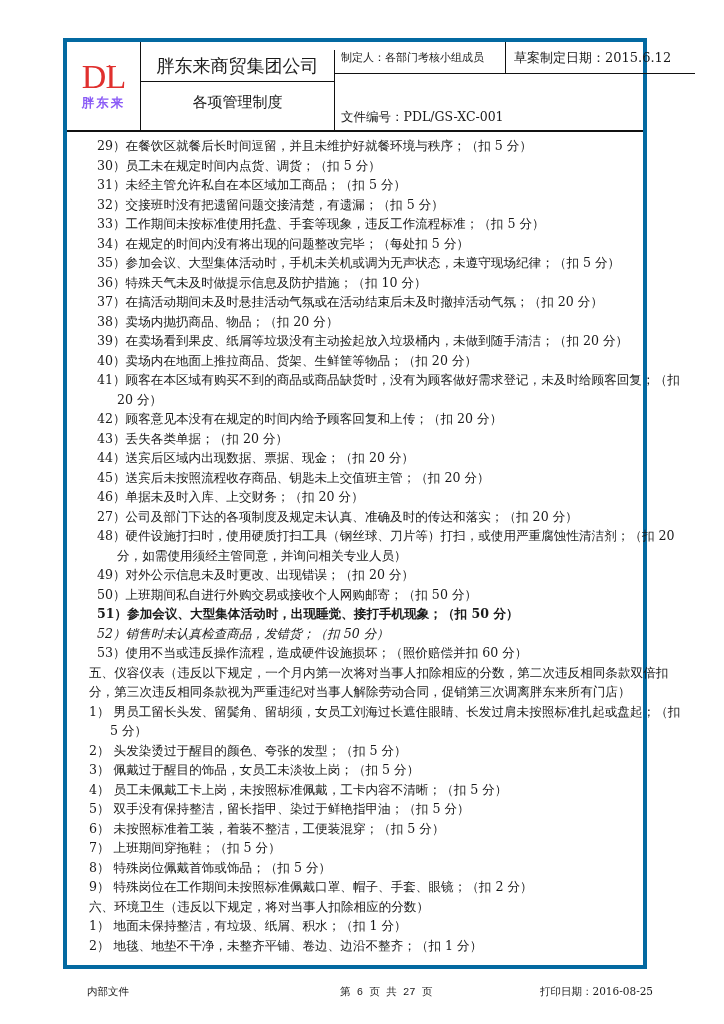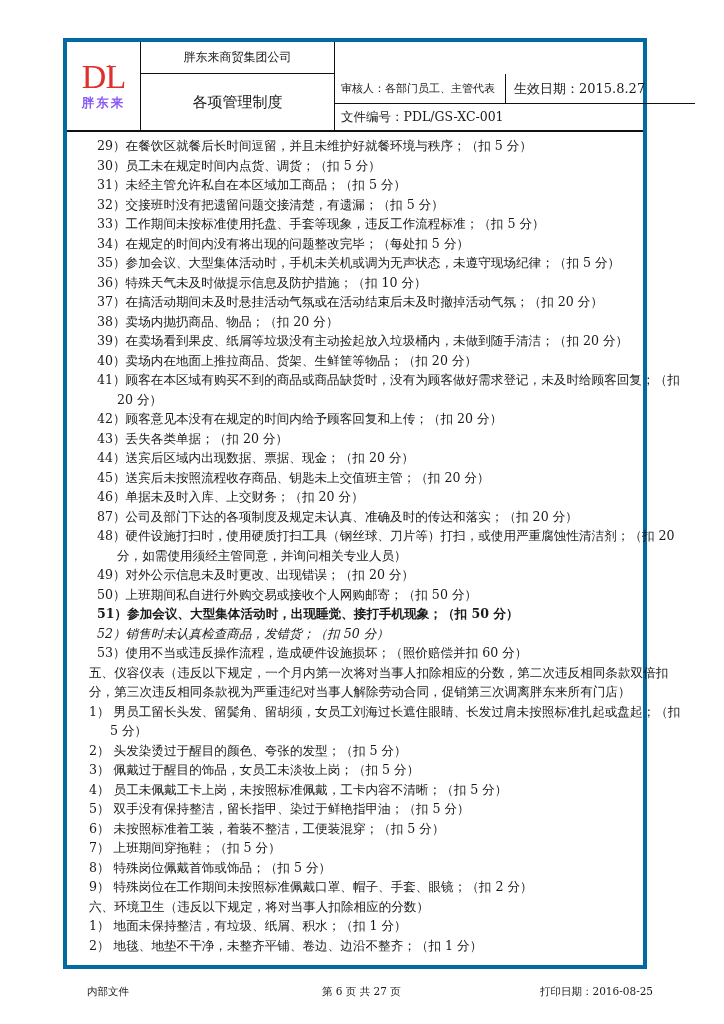--- a/index.html
+++ b/index.html
@@ -10,22 +10,22 @@
   .hdr { position:absolute; left:0; top:0; width:100%; height:90px;
          border-bottom:2px solid #111; box-sizing:border-box; }
   .cell { position:absolute; box-sizing:border-box; display:flex; align-items:center; }
   .logo { left:0; top:0; width:74px; height:88px; border-right:1.5px solid #111;
           flex-direction:column; justify-content:center; }
   .logo .dl { font-family:"Liberation Serif","DejaVu Serif",serif; color:#e0302e;
               font-size:34px; line-height:32px; letter-spacing:-1px; position:relative; }
   .logo .dl .acc { position:absolute; left:25px; top:-6px; font-size:14px; color:#e0302e; }
   .logo .cn { font-family:"DejaVu Sans","Liberation Sans",sans-serif; color:#8b5cf6;
               font-size:12.5px; font-weight:bold; letter-spacing:2px; margin-top:2px; }
-  .company { left:74px; top:0; width:194px; height:32px; border-bottom:1.5px solid #111;
-             border-right:1.5px solid #111; justify-content:center; font-size:12px; }
+  .company { left:74px; top:8px; width:194px; height:32px; border-bottom:1.5px solid #111;
+             border-right:1.5px solid #111; justify-content:center; font-size:18px; }
   .doctitle { left:74px; top:32px; width:194px; height:56px; border-right:1.5px solid #111;
               justify-content:center; font-size:15px; }
   .maker { left:268px; top:0; width:171px; height:32px; border-bottom:1.5px solid #111;
            border-right:1.5px solid #111; padding-left:6px; font-size:11px; }
   .draftdate { left:439px; top:0; width:189px; height:32px; border-bottom:1.5px solid #111;
                padding-left:8px; font-size:13px; }
   .reviewer { left:268px; top:32px; width:171px; height:30px; border-bottom:1.5px solid #111;
               border-right:1.5px solid #111; padding-left:6px; font-size:11px; }
   .effdate { left:439px; top:32px; width:189px; height:30px; border-bottom:1.5px solid #111;
              padding-left:8px; font-size:13px; }
@@ -43,22 +43,22 @@
   <div class="hdr">
     <div class="cell logo">
       <div class="dl">
         <span>DL</span>
         <span class="acc">ˊ</span>
       </div>
       <div class="cn">胖东来</div>
     </div>
     <div class="cell company">胖东来商贸集团公司</div>
     <div class="cell doctitle">各项管理制度</div>
-    <div class="cell reviewer">审核人：各部门员工、主管代表</div>
-    <div class="cell effdate">生效日期：2015.8.27</div>
+    <div class="cell maker">制定人：各部门考核小组成员</div>
+    <div class="cell draftdate">草案制定日期：2015.6.12</div>
     <div class="cell docno">文件编号：PDL/GS-XC-001</div>
   </div>
 
   <div class="body" id="body-lines">
       <div class="line" style="left: 30px; top: 2px;">29）在餐饮区就餐后长时间逗留，并且未维护好就餐环境与秩序；（扣 5 分）</div>
       <div class="line" style="left: 30px; top: 21.5px;">30）员工未在规定时间内点货、调货；（扣 5 分）</div>
       <div class="line" style="left: 30px; top: 41px;">31）未经主管允许私自在本区域加工商品；（扣 5 分）</div>
       <div class="line" style="left: 30px; top: 60.5px;">32）交接班时没有把遗留问题交接清楚，有遗漏；（扣 5 分）</div>
       <div class="line" style="left: 30px; top: 80px;">33）工作期间未按标准使用托盘、手套等现象，违反工作流程标准；（扣 5 分）</div>
       <div class="line" style="left: 30px; top: 99.5px;">34）在规定的时间内没有将出现的问题整改完毕；（每处扣 5 分）</div>
@@ -68,21 +68,21 @@
       <div class="line" style="left: 30px; top: 177.5px;">38）卖场内抛扔商品、物品；（扣 20 分）</div>
       <div class="line" style="left: 30px; top: 197px;">39）在卖场看到果皮、纸屑等垃圾没有主动捡起放入垃圾桶内，未做到随手清洁；（扣 20 分）</div>
       <div class="line" style="left: 30px; top: 216.5px;">40）卖场内在地面上推拉商品、货架、生鲜筐等物品；（扣 20 分）</div>
       <div class="line" style="left: 30px; top: 236px;">41）顾客在本区域有购买不到的商品或商品缺货时，没有为顾客做好需求登记，未及时给顾客回复；（扣</div>
       <div class="line" style="left: 50px; top: 255.5px;">20 分）</div>
       <div class="line" style="left: 30px; top: 275px;">42）顾客意见本没有在规定的时间内给予顾客回复和上传；（扣 20 分）</div>
       <div class="line" style="left: 30px; top: 294.5px;">43）丢失各类单据；（扣 20 分）</div>
       <div class="line" style="left: 30px; top: 314px;">44）送宾后区域内出现数据、票据、现金；（扣 20 分）</div>
       <div class="line" style="left: 30px; top: 333.5px;">45）送宾后未按照流程收存商品、钥匙未上交值班主管；（扣 20 分）</div>
       <div class="line" style="left: 30px; top: 353px;">46）单据未及时入库、上交财务；（扣 20 分）</div>
-      <div class="line" style="left: 30px; top: 372.5px;">87）公司及部门下达的各项制度及规定未认真、准确及时的传达和落实；（扣 20 分）</div>
+      <div class="line" style="left: 30px; top: 372.5px;">27）公司及部门下达的各项制度及规定未认真、准确及时的传达和落实；（扣 20 分）</div>
       <div class="line" style="left: 30px; top: 392px;">48）硬件设施打扫时，使用硬质打扫工具（钢丝球、刀片等）打扫，或使用严重腐蚀性清洁剂；（扣 20</div>
       <div class="line" style="left: 50px; top: 411.5px;">分，如需使用须经主管同意，并询问相关专业人员）</div>
       <div class="line" style="left: 30px; top: 431px;">49）对外公示信息未及时更改、出现错误；（扣 20 分）</div>
       <div class="line" style="left: 30px; top: 450.5px;">50）上班期间私自进行外购交易或接收个人网购邮寄；（扣 50 分）</div>
       <div class="line" style="left: 30px; top: 470px; font-weight: bold;">51）参加会议、大型集体活动时，出现睡觉、接打手机现象；（扣 50 分）</div>
       <div class="line" style="left: 30px; top: 489.5px; font-style: italic;">52）销售时未认真检查商品，发错货；（扣 50 分）</div>
       <div class="line" style="left: 30px; top: 509px;">53）使用不当或违反操作流程，造成硬件设施损坏；（照价赔偿并扣 60 分）</div>
       <div class="line" style="left: 22px; top: 528.5px;">五、仪容仪表（违反以下规定，一个月内第一次将对当事人扣除相应的分数，第二次违反相同条款双倍扣</div>
       <div class="line" style="left: 22px; top: 548px;">分，第三次违反相同条款视为严重违纪对当事人解除劳动合同，促销第三次调离胖东来所有门店）</div>
       <div class="line" style="left: 22px; top: 567.5px;">1）   男员工留长头发、留鬓角、留胡须，女员工刘海过长遮住眼睛、长发过肩未按照标准扎起或盘起；（扣</div>
@@ -95,14 +95,14 @@
       <div class="line" style="left: 22px; top: 704px;">7）   上班期间穿拖鞋；（扣 5 分）</div>
       <div class="line" style="left: 22px; top: 723.5px;">8）   特殊岗位佩戴首饰或饰品；（扣 5 分）</div>
       <div class="line" style="left: 22px; top: 743px;">9）   特殊岗位在工作期间未按照标准佩戴口罩、帽子、手套、眼镜；（扣 2 分）</div>
       <div class="line" style="left: 22px; top: 762.5px;">六、环境卫生（违反以下规定，将对当事人扣除相应的分数）</div>
       <div class="line" style="left: 22px; top: 782px;">1）   地面未保持整洁，有垃圾、纸屑、积水；（扣 1 分）</div>
       <div class="line" style="left: 22px; top: 801.5px;">2）   地毯、地垫不干净，未整齐平铺、卷边、边沿不整齐；（扣 1 分）</div>
     </div>
 </div>
 
 <div class="footer" style="left:87px;">内部文件</div>
-<div class="footer" style="left:322px;">第 6 页 共 27 页</div>
+<div class="footer" style="left:340px;font-family:Liberation Mono, monospace;">第 6 页 共 27 页</div>
 <div class="footer" style="left:540px;">打印日期：2016-08-25</div>
 
 </body></html>

